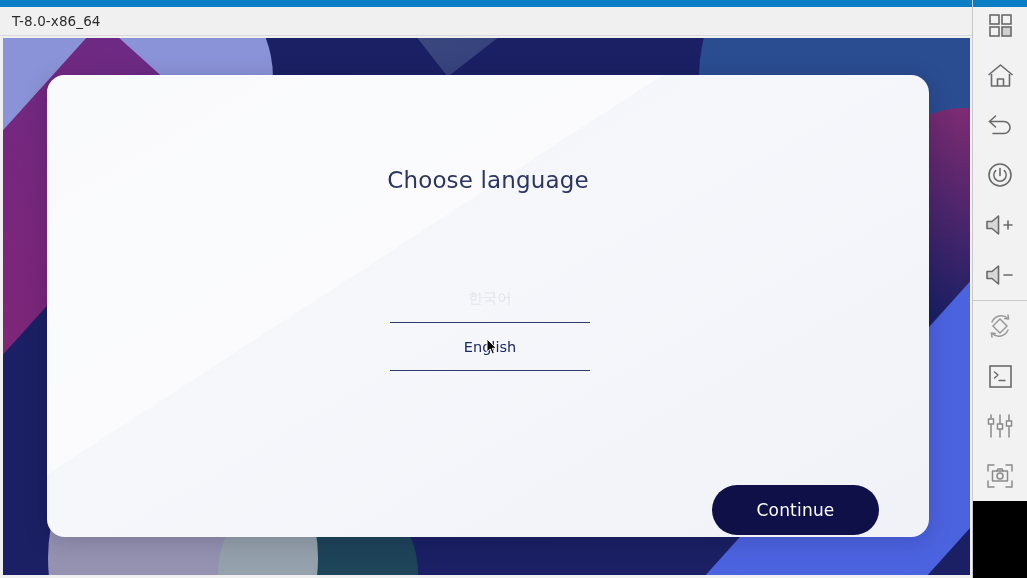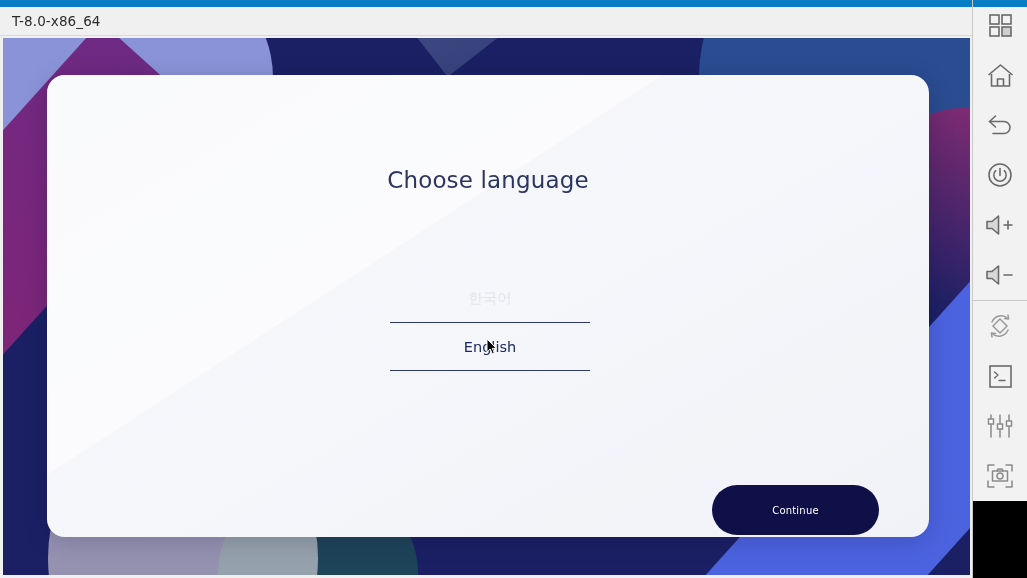--- a/index.html
+++ b/index.html
@@ -181,21 +181,21 @@
 
   
   .continue-btn {
     position: absolute;
     left: 665px; top: 410px;
     width: 167px; height: 50px;
     border-radius: 25px;
     background: #0e1047;
     color: #ffffff;
     border: none;
-    font-size: 10px;
+    font-size: 17px;
     font-family: inherit;
     display: flex; align-items: center; justify-content: center;
     cursor: pointer;
     letter-spacing: .2px;
   }
 
   
   .cursor {
     position: absolute;
     left: 483px; top: 300px;

